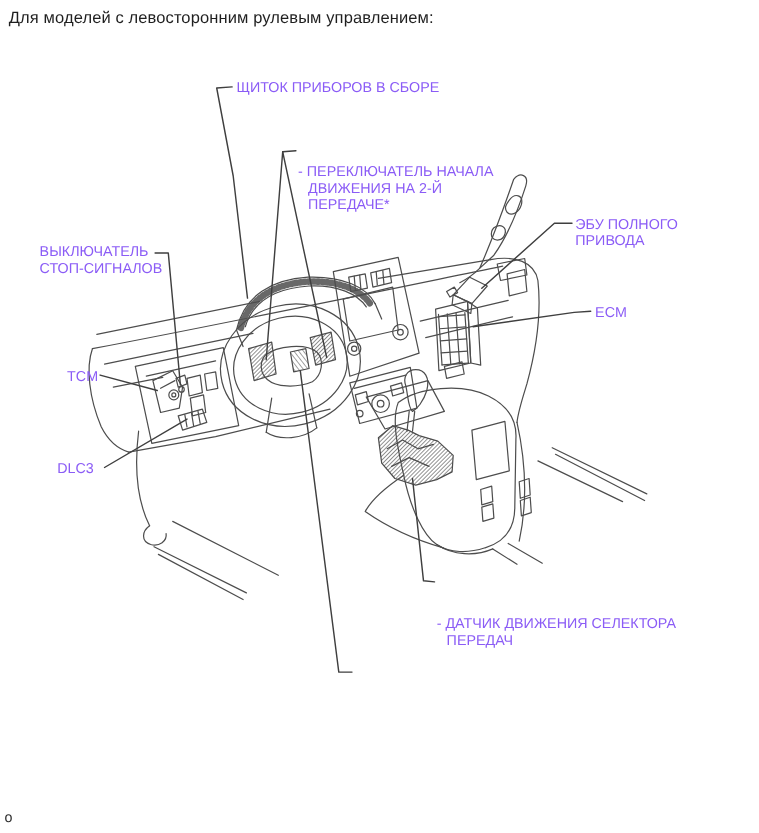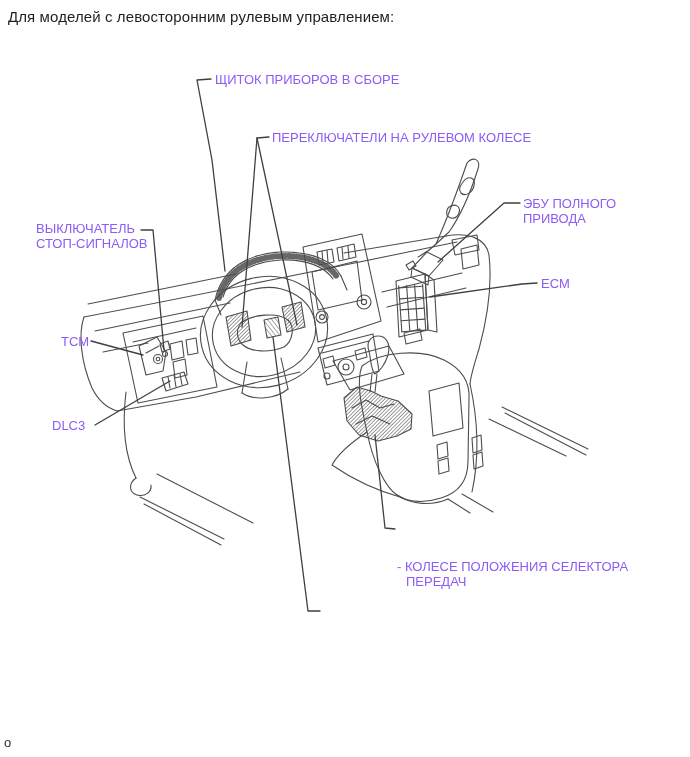--- a/index.html
+++ b/index.html
@@ -191,35 +191,37 @@
       <polyline points="141,230 153,230 164,350"></polyline>
       <polyline points="91,341 143,355"></polyline>
       <polyline points="95,425 170,381"></polyline>
       <polyline points="395,529 385,528 375,435"></polyline>
       <polyline points="320,611 308,611 273,337"></polyline>
     </g>
   </svg>
 
   <div class="lbl" style="left:215px;top:72px">ЩИТОК ПРИБОРОВ В СБОРЕ</div>
 
-  <div class="lbl" style="left:272px;top:130px">ПЕРЕКЛЮЧАТЕЛИ НА РУЛЕВОМ КОЛЕСЕ</div>
-
+
+  <div class="lbl hang" style="left:271px;top:148px">- ПЕРЕКЛЮЧАТЕЛЬ НАЧАЛА
+ДВИЖЕНИЯ НА 2-Й
+ПЕРЕДАЧЕ*</div>
 
   <div class="lbl" style="left:523px;top:196px">ЭБУ ПОЛНОГО
 ПРИВОДА</div>
 
   <div class="lbl" style="left:541px;top:276px">ECM</div>
 
   <div class="lbl" style="left:36px;top:221px">ВЫКЛЮЧАТЕЛЬ
 СТОП-СИГНАЛОВ</div>
 
   <div class="lbl" style="left:61px;top:334px">TCM</div>
 
   <div class="lbl" style="left:52px;top:418px">DLC3</div>
 
 
-  <div class="lbl hang" style="left:397px;top:559px">- КОЛЕСЕ ПОЛОЖЕНИЯ СЕЛЕКТОРА
+  <div class="lbl hang" style="left:397px;top:559px">- ДАТЧИК ДВИЖЕНИЯ СЕЛЕКТОРА
 ПЕРЕДАЧ</div>
 
 
   <div class="page-marker">o</div>
 
 </div>
 
 </body></html>

